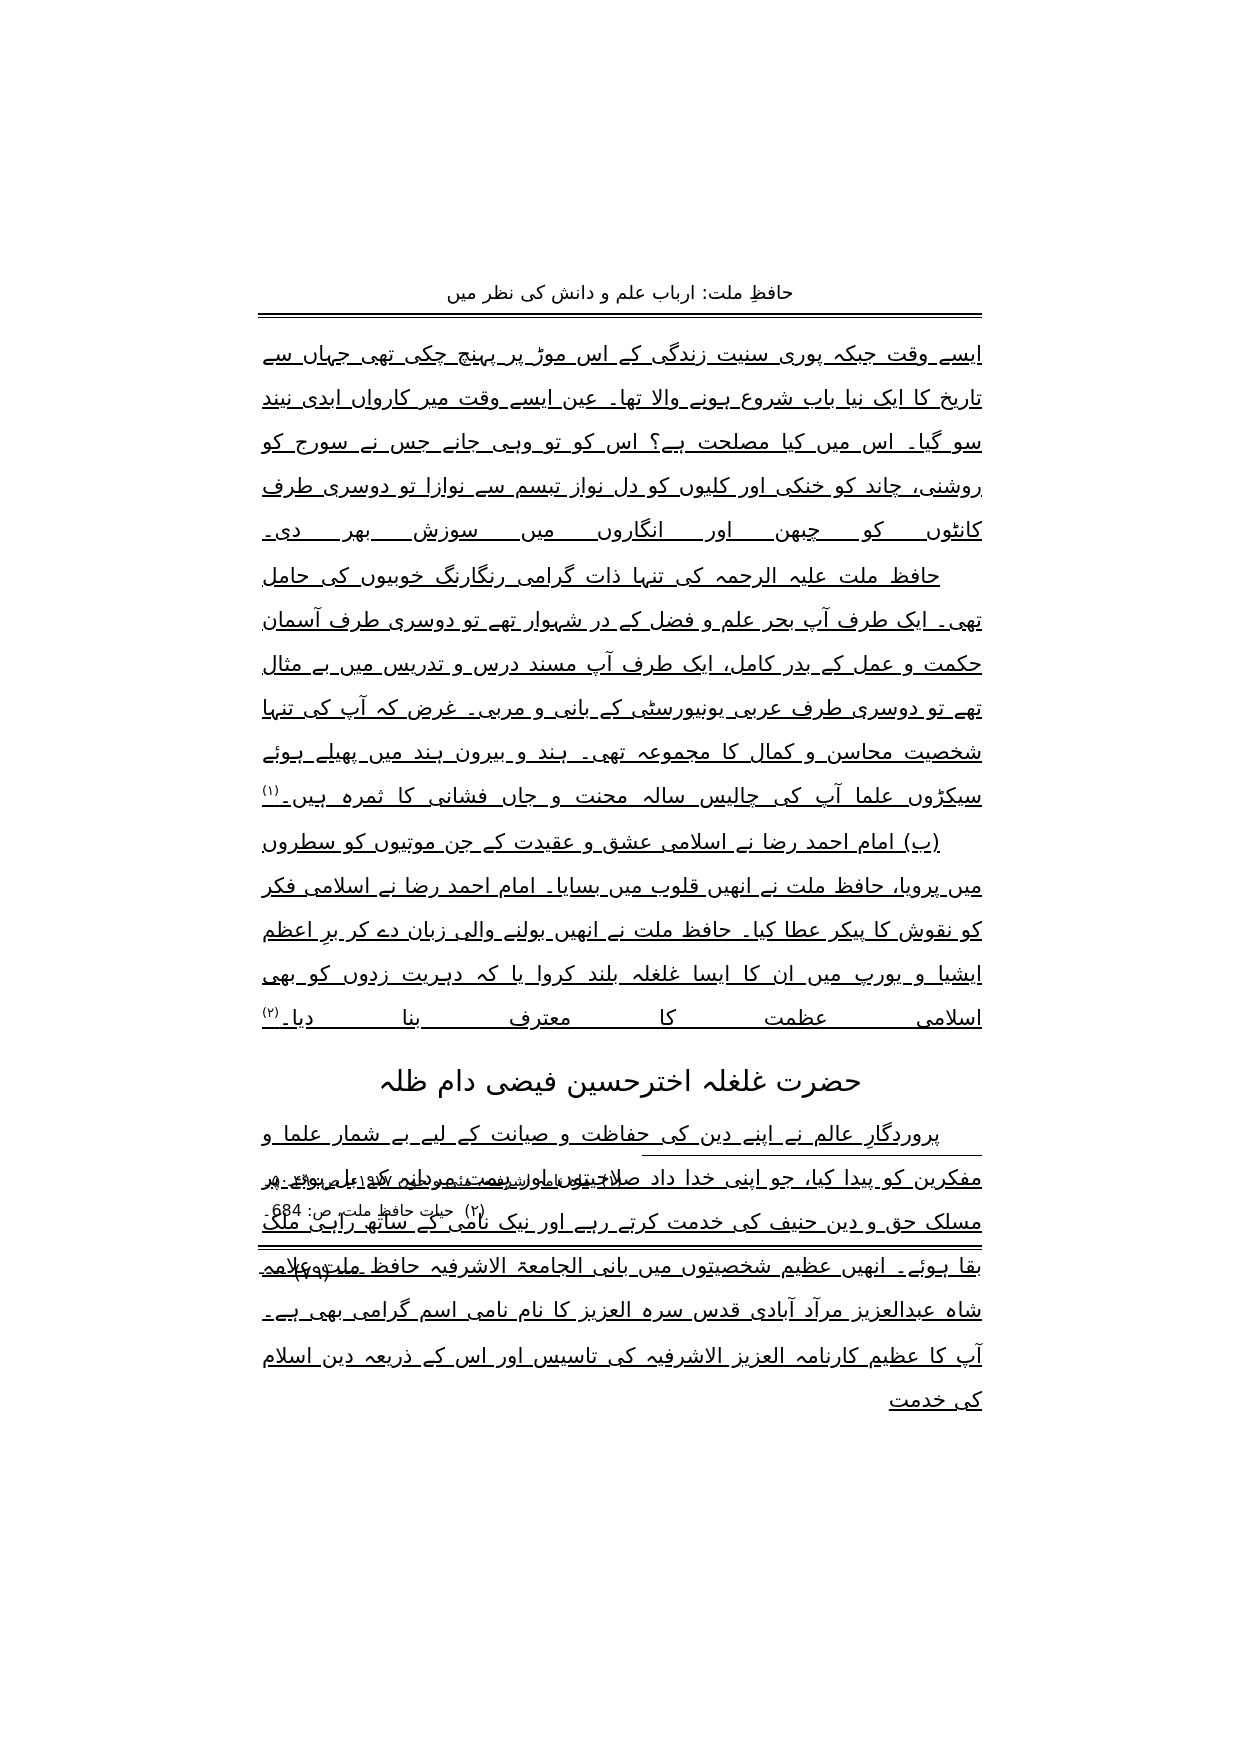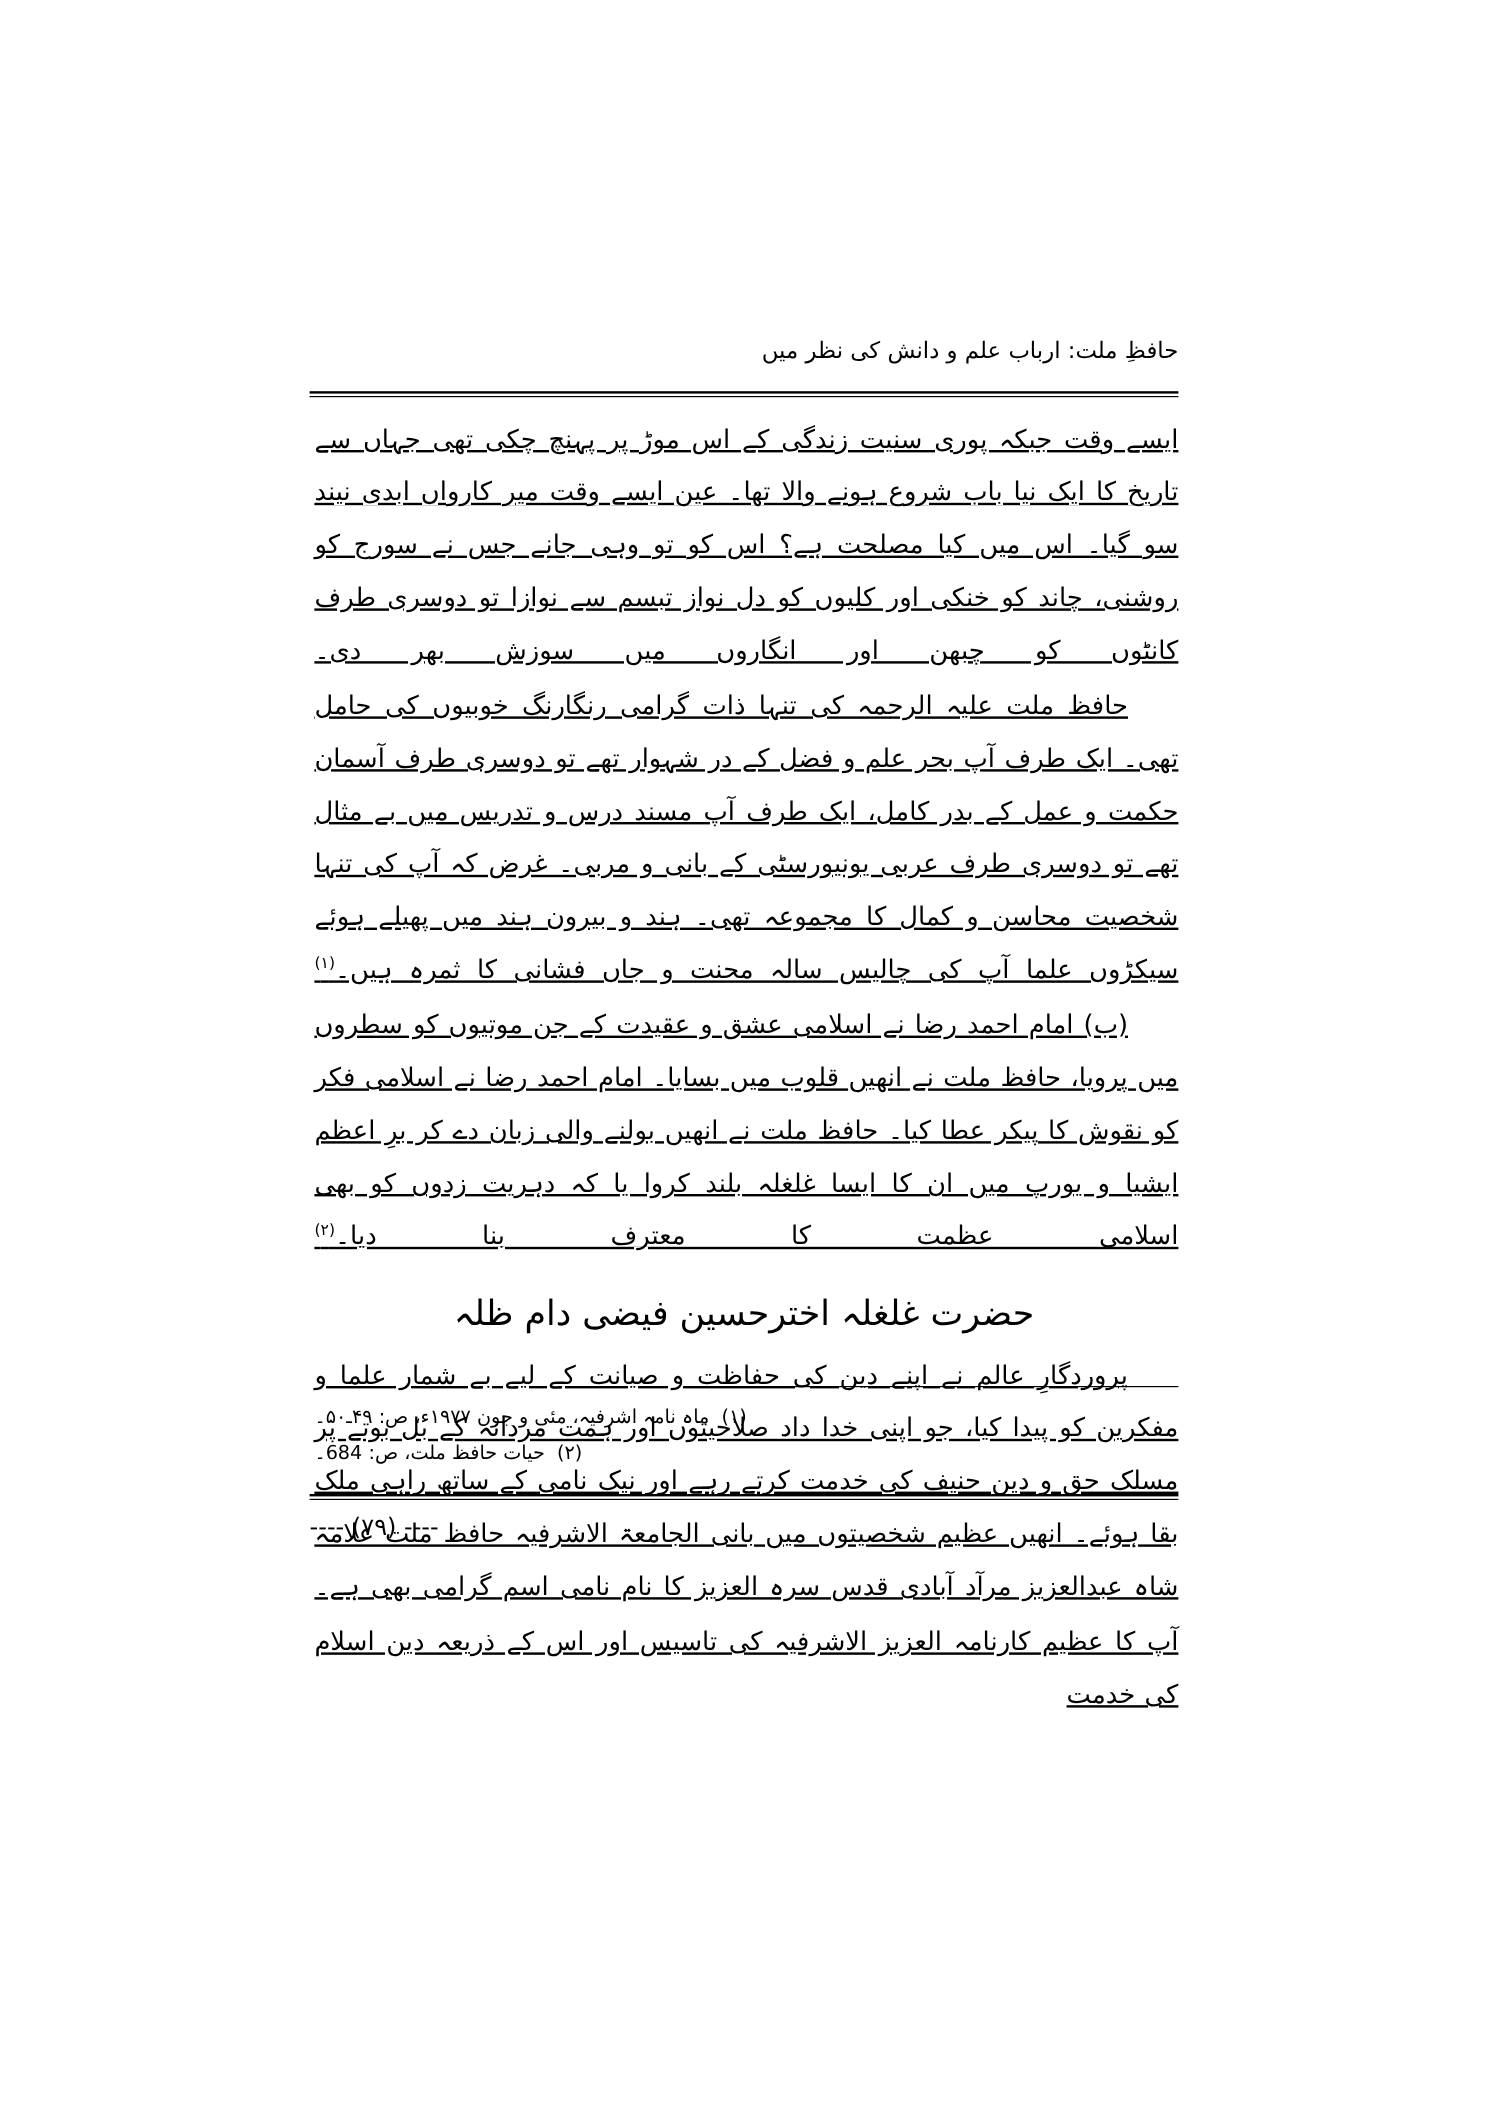--- a/index.html
+++ b/index.html
@@ -25,25 +25,25 @@
   }
   .content {
     position: absolute;
     top: 278px;
     left: 258px;
     width: 724px;
   }
 
   
   .running-head {
-    text-align: right;
+    text-align: center;
     font-size: 19px;
     line-height: 1.5;
     direction: rtl;
-    padding-bottom: 19px;
+    padding-bottom: 6px;
     letter-spacing: 0px;
   }
   .head-rule {
     border: 0;
     border-top: 2px solid #000;
     margin: 0 0 2px 0;
   }
   .head-rule.thin {
     border-top: 1px solid #000;
     margin-bottom: 14px;

